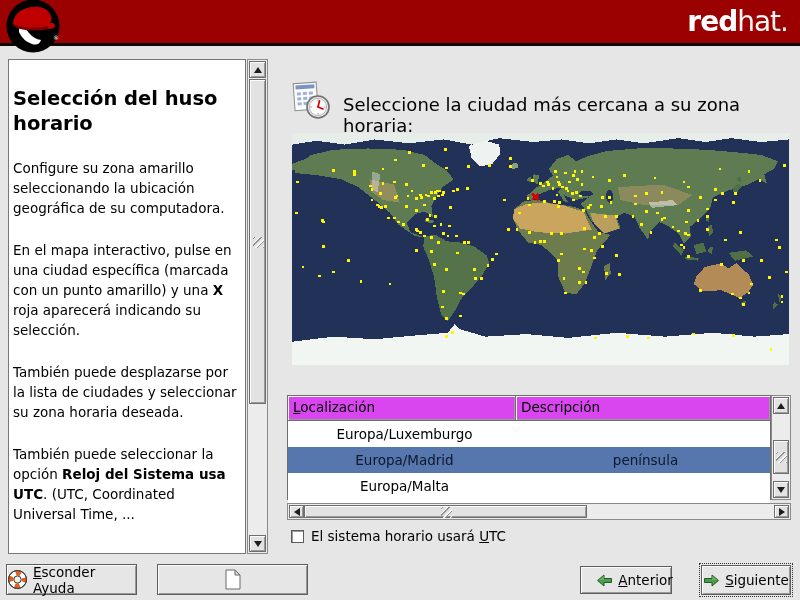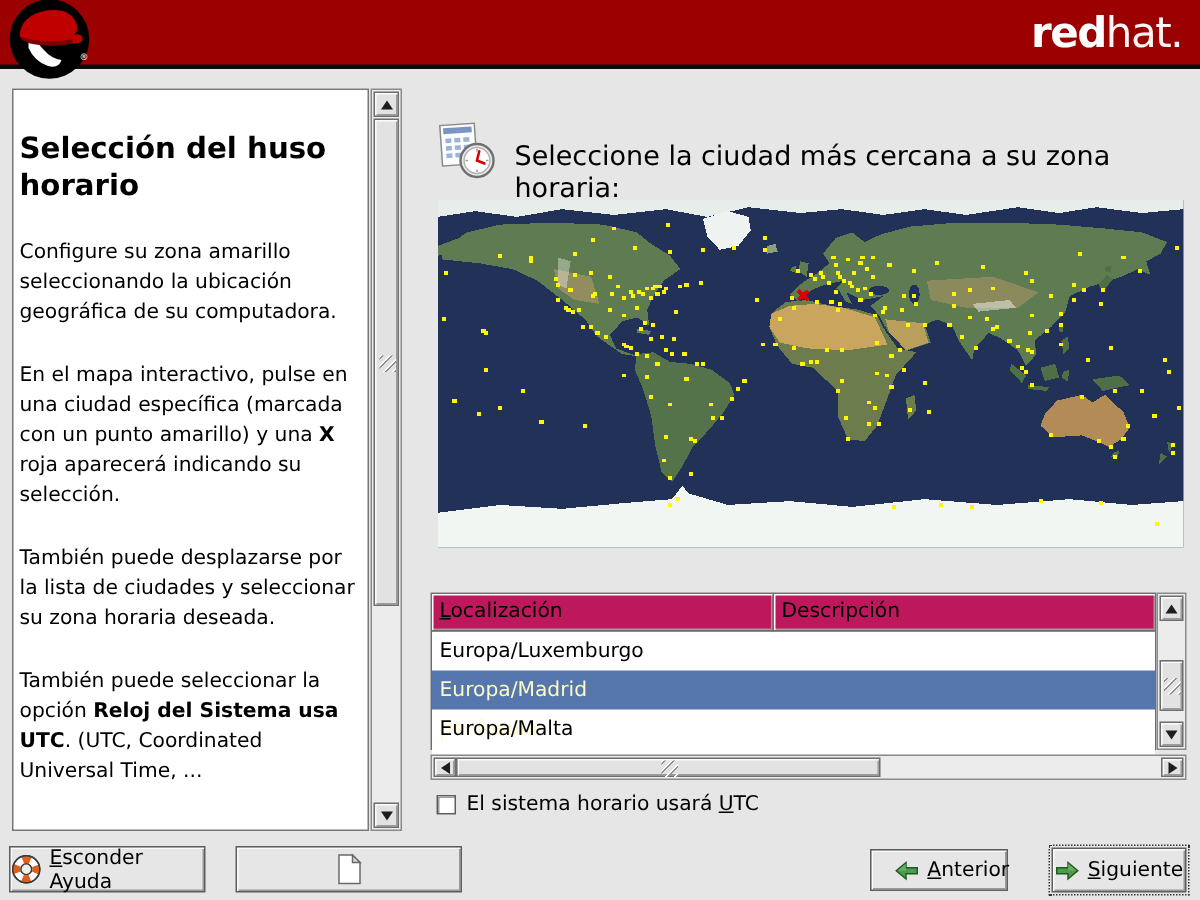--- a/index.html
+++ b/index.html
@@ -38,28 +38,28 @@
   
   #hdr-icon{position:absolute;left:290px;top:79px;width:42px;height:42px;}
   #instruction{position:absolute;left:343px;top:94px;font-size:18px;}
   #map-wrap{position:absolute;left:292px;top:133px;width:497px;height:232px;}
   #map-wrap svg{display:block;}
   
   #tz-table{position:absolute;left:287px;top:395px;width:484px;height:105px;box-sizing:border-box;
     border:1px solid #6e6e6e;background:#fff;}
   #tz-head{display:flex;height:25px;}
   .th{box-sizing:border-box;height:25px;line-height:23px;font-size:13.5px;padding-left:5px;
-    background:#be185d;border:1px solid #6e6e6e;border-top:none;border-left:none;
+    background:#d946ef;border:1px solid #6e6e6e;border-top:none;border-left:none;
     box-shadow:inset 1px 1px 0 #fbfbfb, inset -1px -1px 0 #9b9b9b;}
   .th.c1{width:228px;} .th.c2{flex:1;border-right:none;}
-  #tz-list{height:90px;background:#fff;overflow:hidden;}
+  #tz-list{height:90px;background:#fff;overflow:hidden;text-align:center;}
   .tz-row{display:flex;height:26px;line-height:26px;font-size:13.5px;}
   .tz-row .c1{width:228px;padding-left:5px;box-sizing:border-box;}
   .tz-row .c2{flex:1;padding-left:5px;box-sizing:border-box;}
-  .tz-row.selected{background:#5677AE;color:#fef9c3;flex-direction:column;}
+  .tz-row.selected{background:#5677AE;color:#0f172a;}
   #tz-sb{left:771px;top:395px;width:20px;height:105px;}
   
   #tz-hsb{position:absolute;left:287px;top:503px;width:504px;height:17px;box-sizing:border-box;
     background:#ececec;border:1px solid #8a8a8a;}
   .hsb-btn{position:absolute;top:1px;bottom:1px;width:15px;background:#e2e2e2;border:1px solid #6e6e6e;
     box-shadow:inset 1px 1px 0 #fbfbfb, inset -1px -1px 0 #9b9b9b;
     display:flex;align-items:center;justify-content:center;box-sizing:border-box;}
   .hsb-btn.left{left:1px;} .hsb-btn.right{right:1px;}
   #tz-hthumb{position:absolute;left:16px;top:1px;bottom:1px;width:283px;background:#e2e2e2;
     border:1px solid #6e6e6e;box-shadow:inset 1px 1px 0 #fbfbfb, inset -1px -1px 0 #9b9b9b;box-sizing:border-box;}

